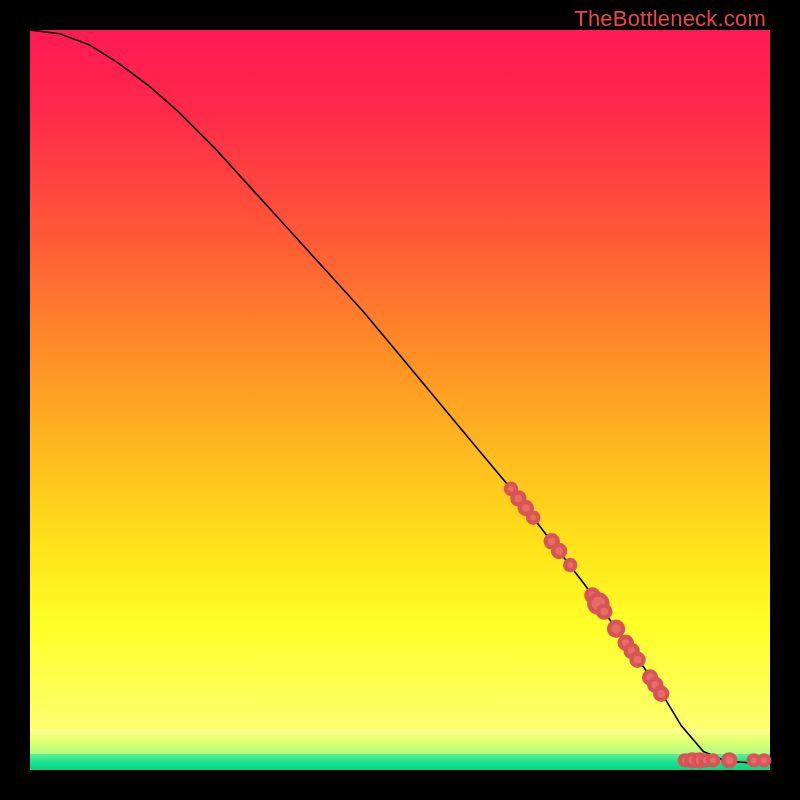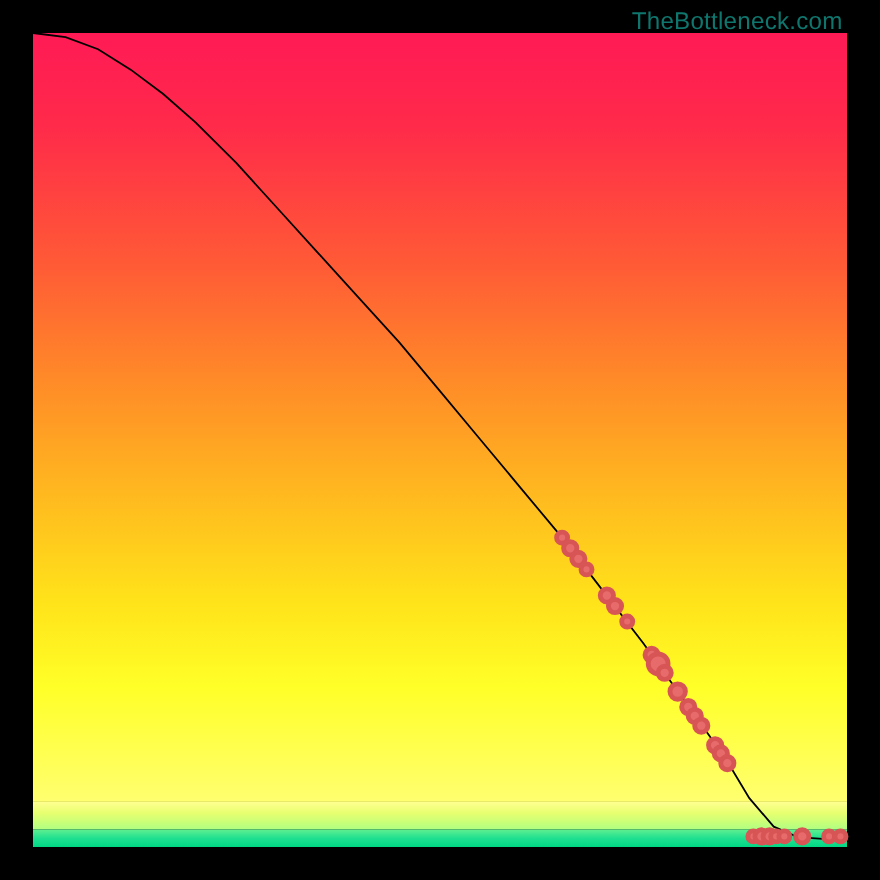--- a/index.html
+++ b/index.html
@@ -1,21 +1,21 @@
 <!DOCTYPE html>
 <html><head>
 <meta charset="utf-8">
 <style>
 html,body{margin:0;padding:0;width:800px;height:800px;background:#000;overflow:hidden;font-family:Arial,Helvetica,sans-serif}
 .frame{position:absolute;left:30px;top:30px;width:740px;height:740px;overflow:hidden}
 .grad{position:absolute;inset:0}
 .grad-red{background:linear-gradient(180deg,#ff1a55 0%,#ff2a4a 12%,#ff5a36 30%,#ff8a28 45%,#ffb91f 60%,#ffe31a 74%,#ffff28 85%,#ffff70 100%);top:0;height:94.5%}
 .grad-yellow{position:absolute;top:94.5%;height:3.3%;width:100%;background:linear-gradient(180deg,#ffff90 0%,#e8ff70 40%,#b0ff80 100%)}
 .grad-green{position:absolute;top:97.8%;height:2.2%;width:100%;background:linear-gradient(180deg,#60f090 0%,#20e090 50%,#00d884 100%)}
-.wm{position:absolute;right:34px;top:6px;color:#0f766e;font-size:22px;font-weight:400;letter-spacing:.2px}
+.wm{position:absolute;right:34px;top:6px;color:#ef4444;font-size:22px;font-weight:400;letter-spacing:.2px}
 svg.curve{position:absolute;left:30px;top:30px;width:740px;height:740px;overflow:visible}
 .dot{fill:#e86b6b;stroke:#d85555;stroke-width:.6}
 </style>
 </head>
 <body>
 
 <div class="frame">
   <div class="grad grad-red"></div>
   <div class="grad-yellow"></div>
   <div class="grad-green"></div>

